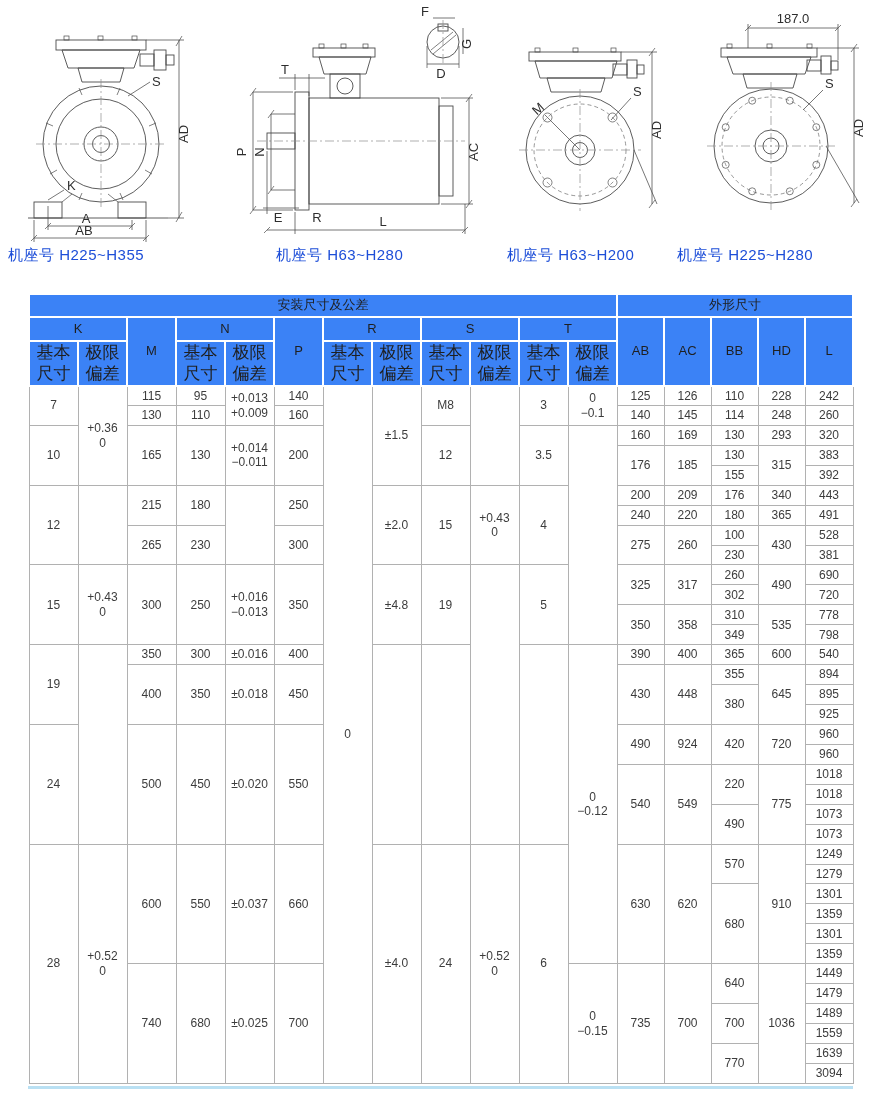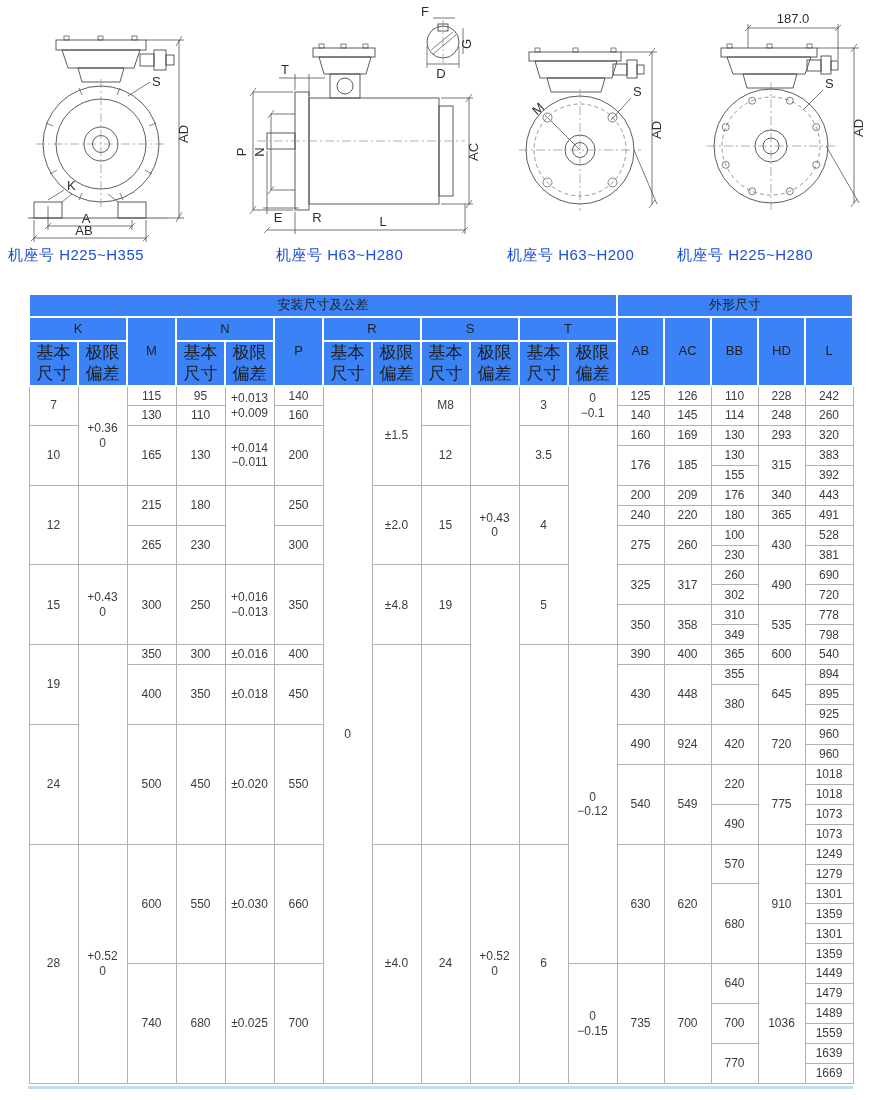--- a/index.html
+++ b/index.html
@@ -529,21 +529,21 @@
       </tr>
       <tr>
         <td>1073</td>
       </tr>
       <tr class="sec">
         <td rowspan="12">28</td>
         <td rowspan="12">+0.52
 0</td>
         <td rowspan="6">600</td>
         <td rowspan="6">550</td>
-        <td rowspan="6">±0.030</td>
+        <td rowspan="6">±0.037</td>
         <td rowspan="6">660</td>
         <td rowspan="12">±4.0</td>
         <td rowspan="12">24</td>
         <td rowspan="12">+0.52
 0</td>
         <td rowspan="12">6</td>
         <td rowspan="6">630</td>
         <td rowspan="6">620</td>
         <td rowspan="2">570</td>
         <td rowspan="6">910</td>
@@ -586,18 +586,18 @@
         <td>1489</td>
       </tr>
       <tr>
         <td>1559</td>
       </tr>
       <tr>
         <td rowspan="2">770</td>
         <td>1639</td>
       </tr>
       <tr>
-        <td>1669</td>
+        <td>3094</td>
       </tr>
     </tbody>
 </table>
 
 <div class="footer-rule"></div>
 
 </body></html>

